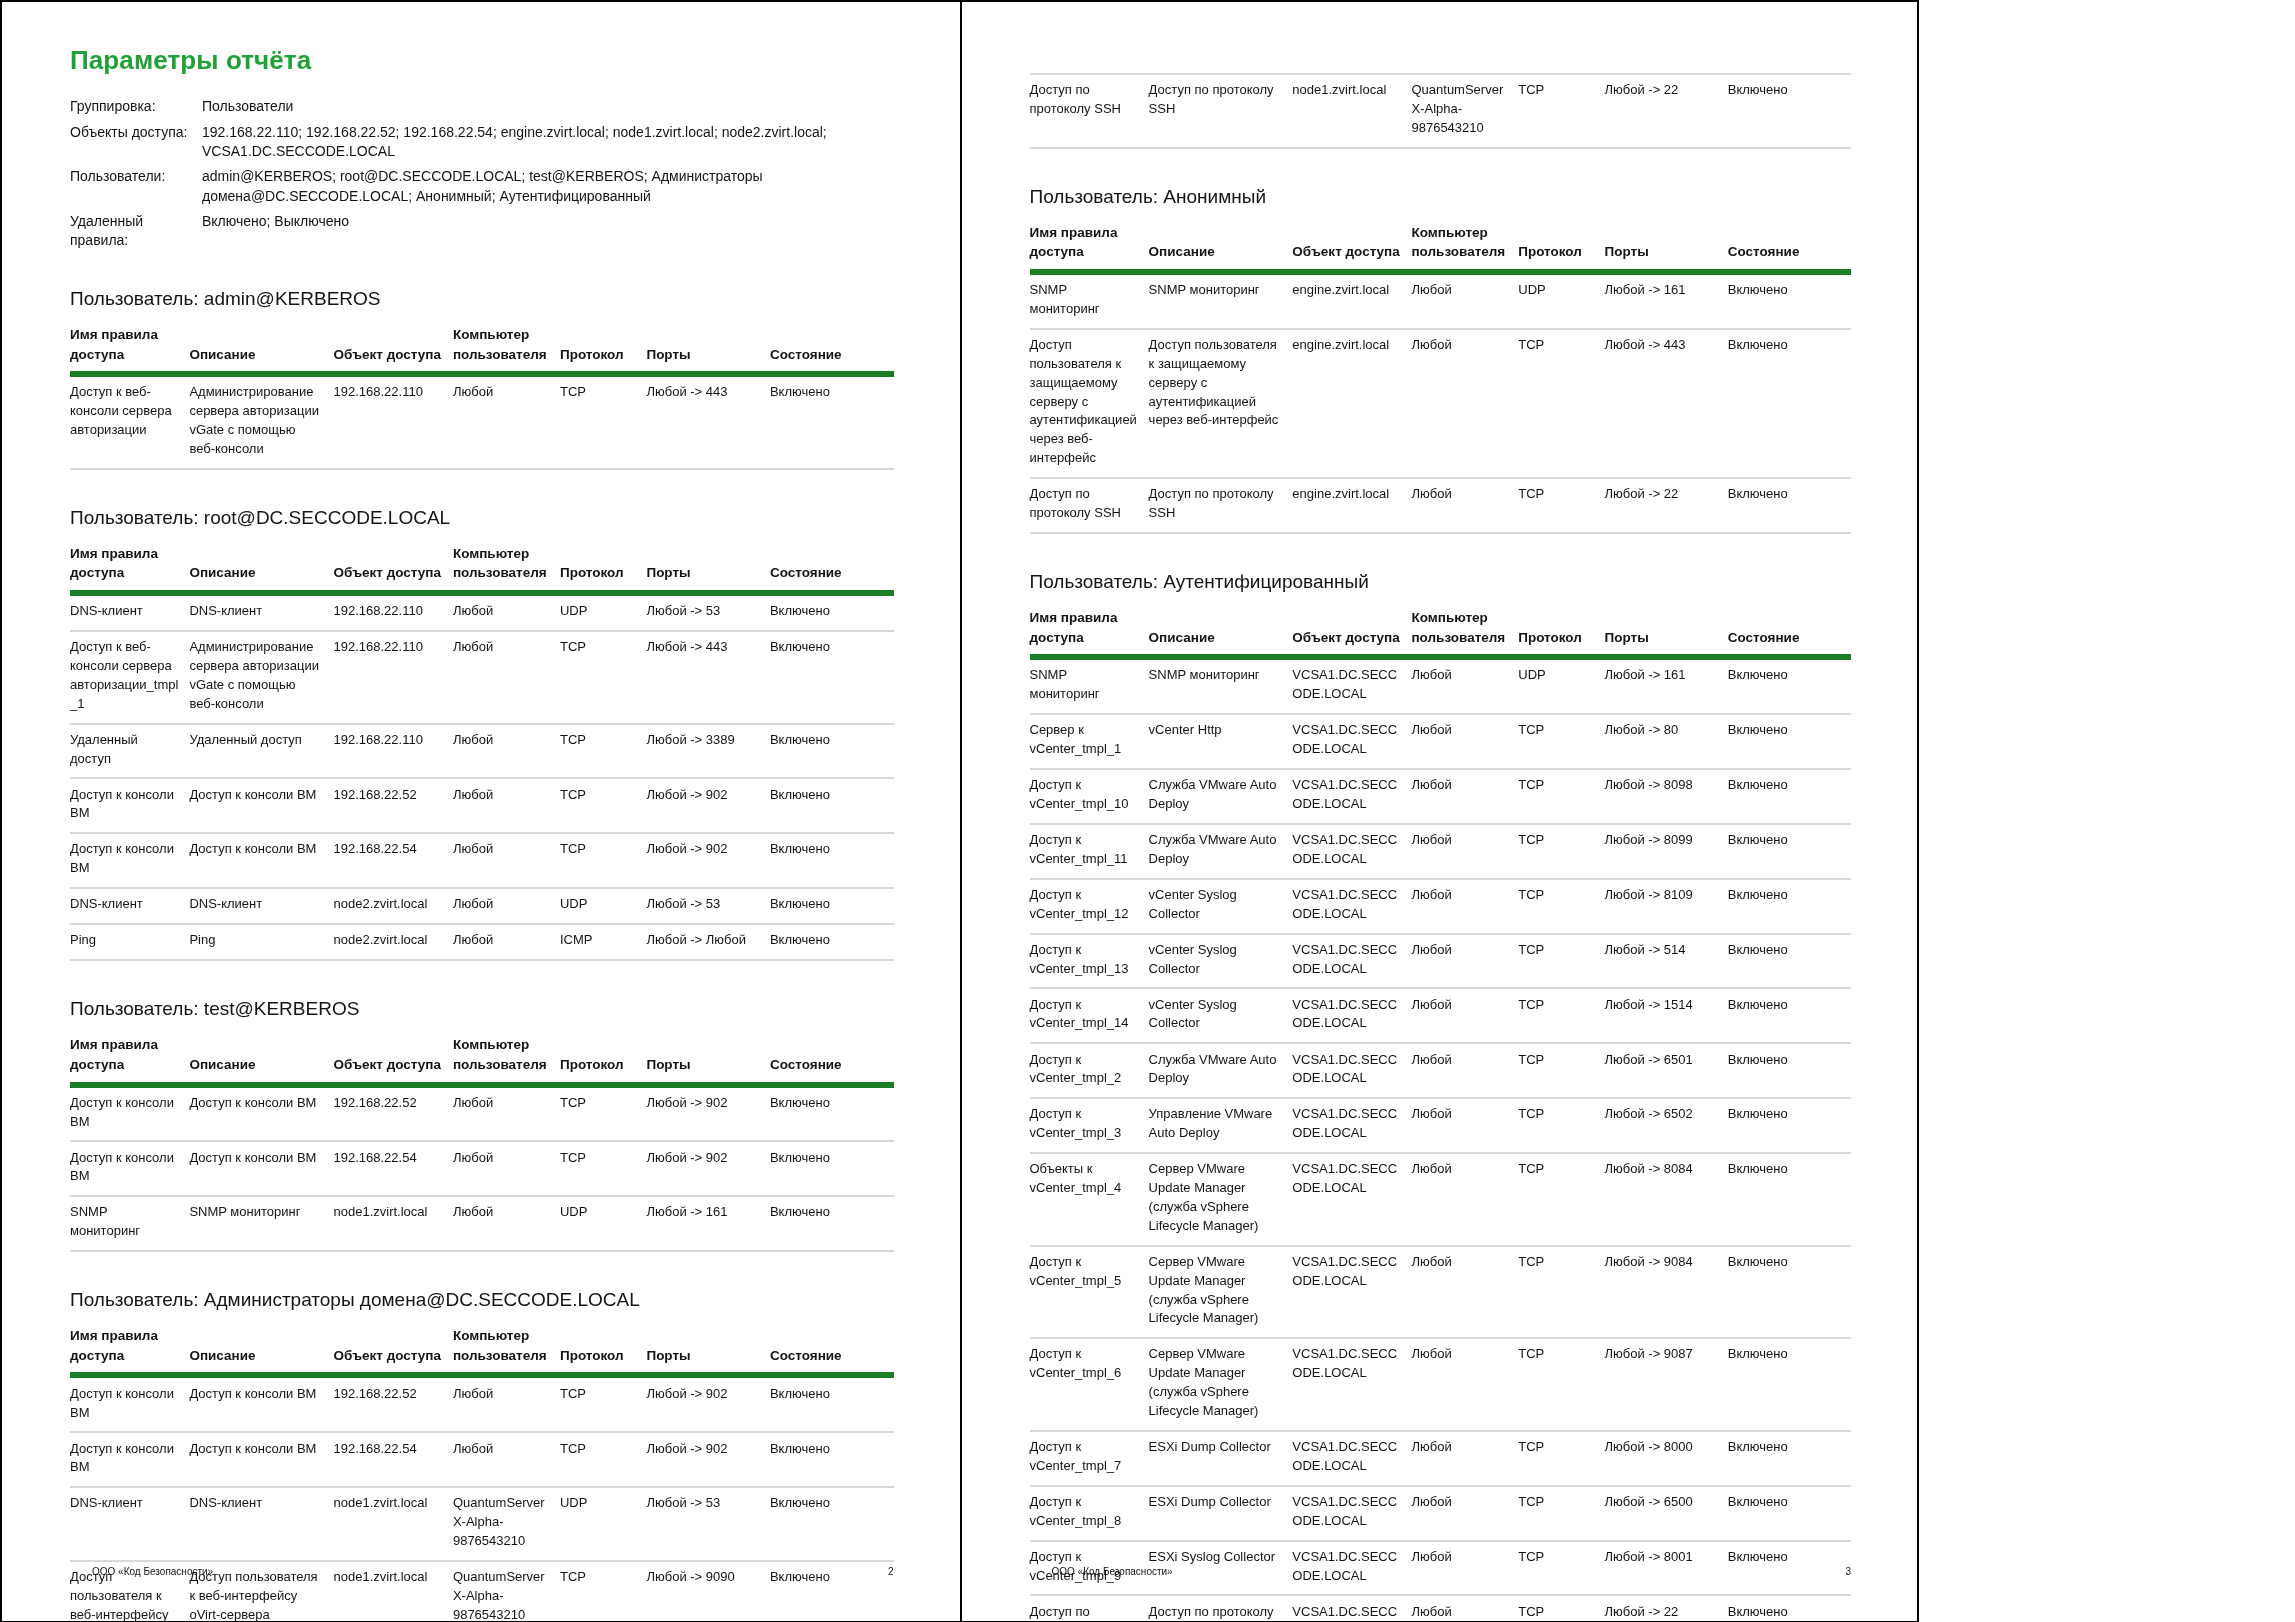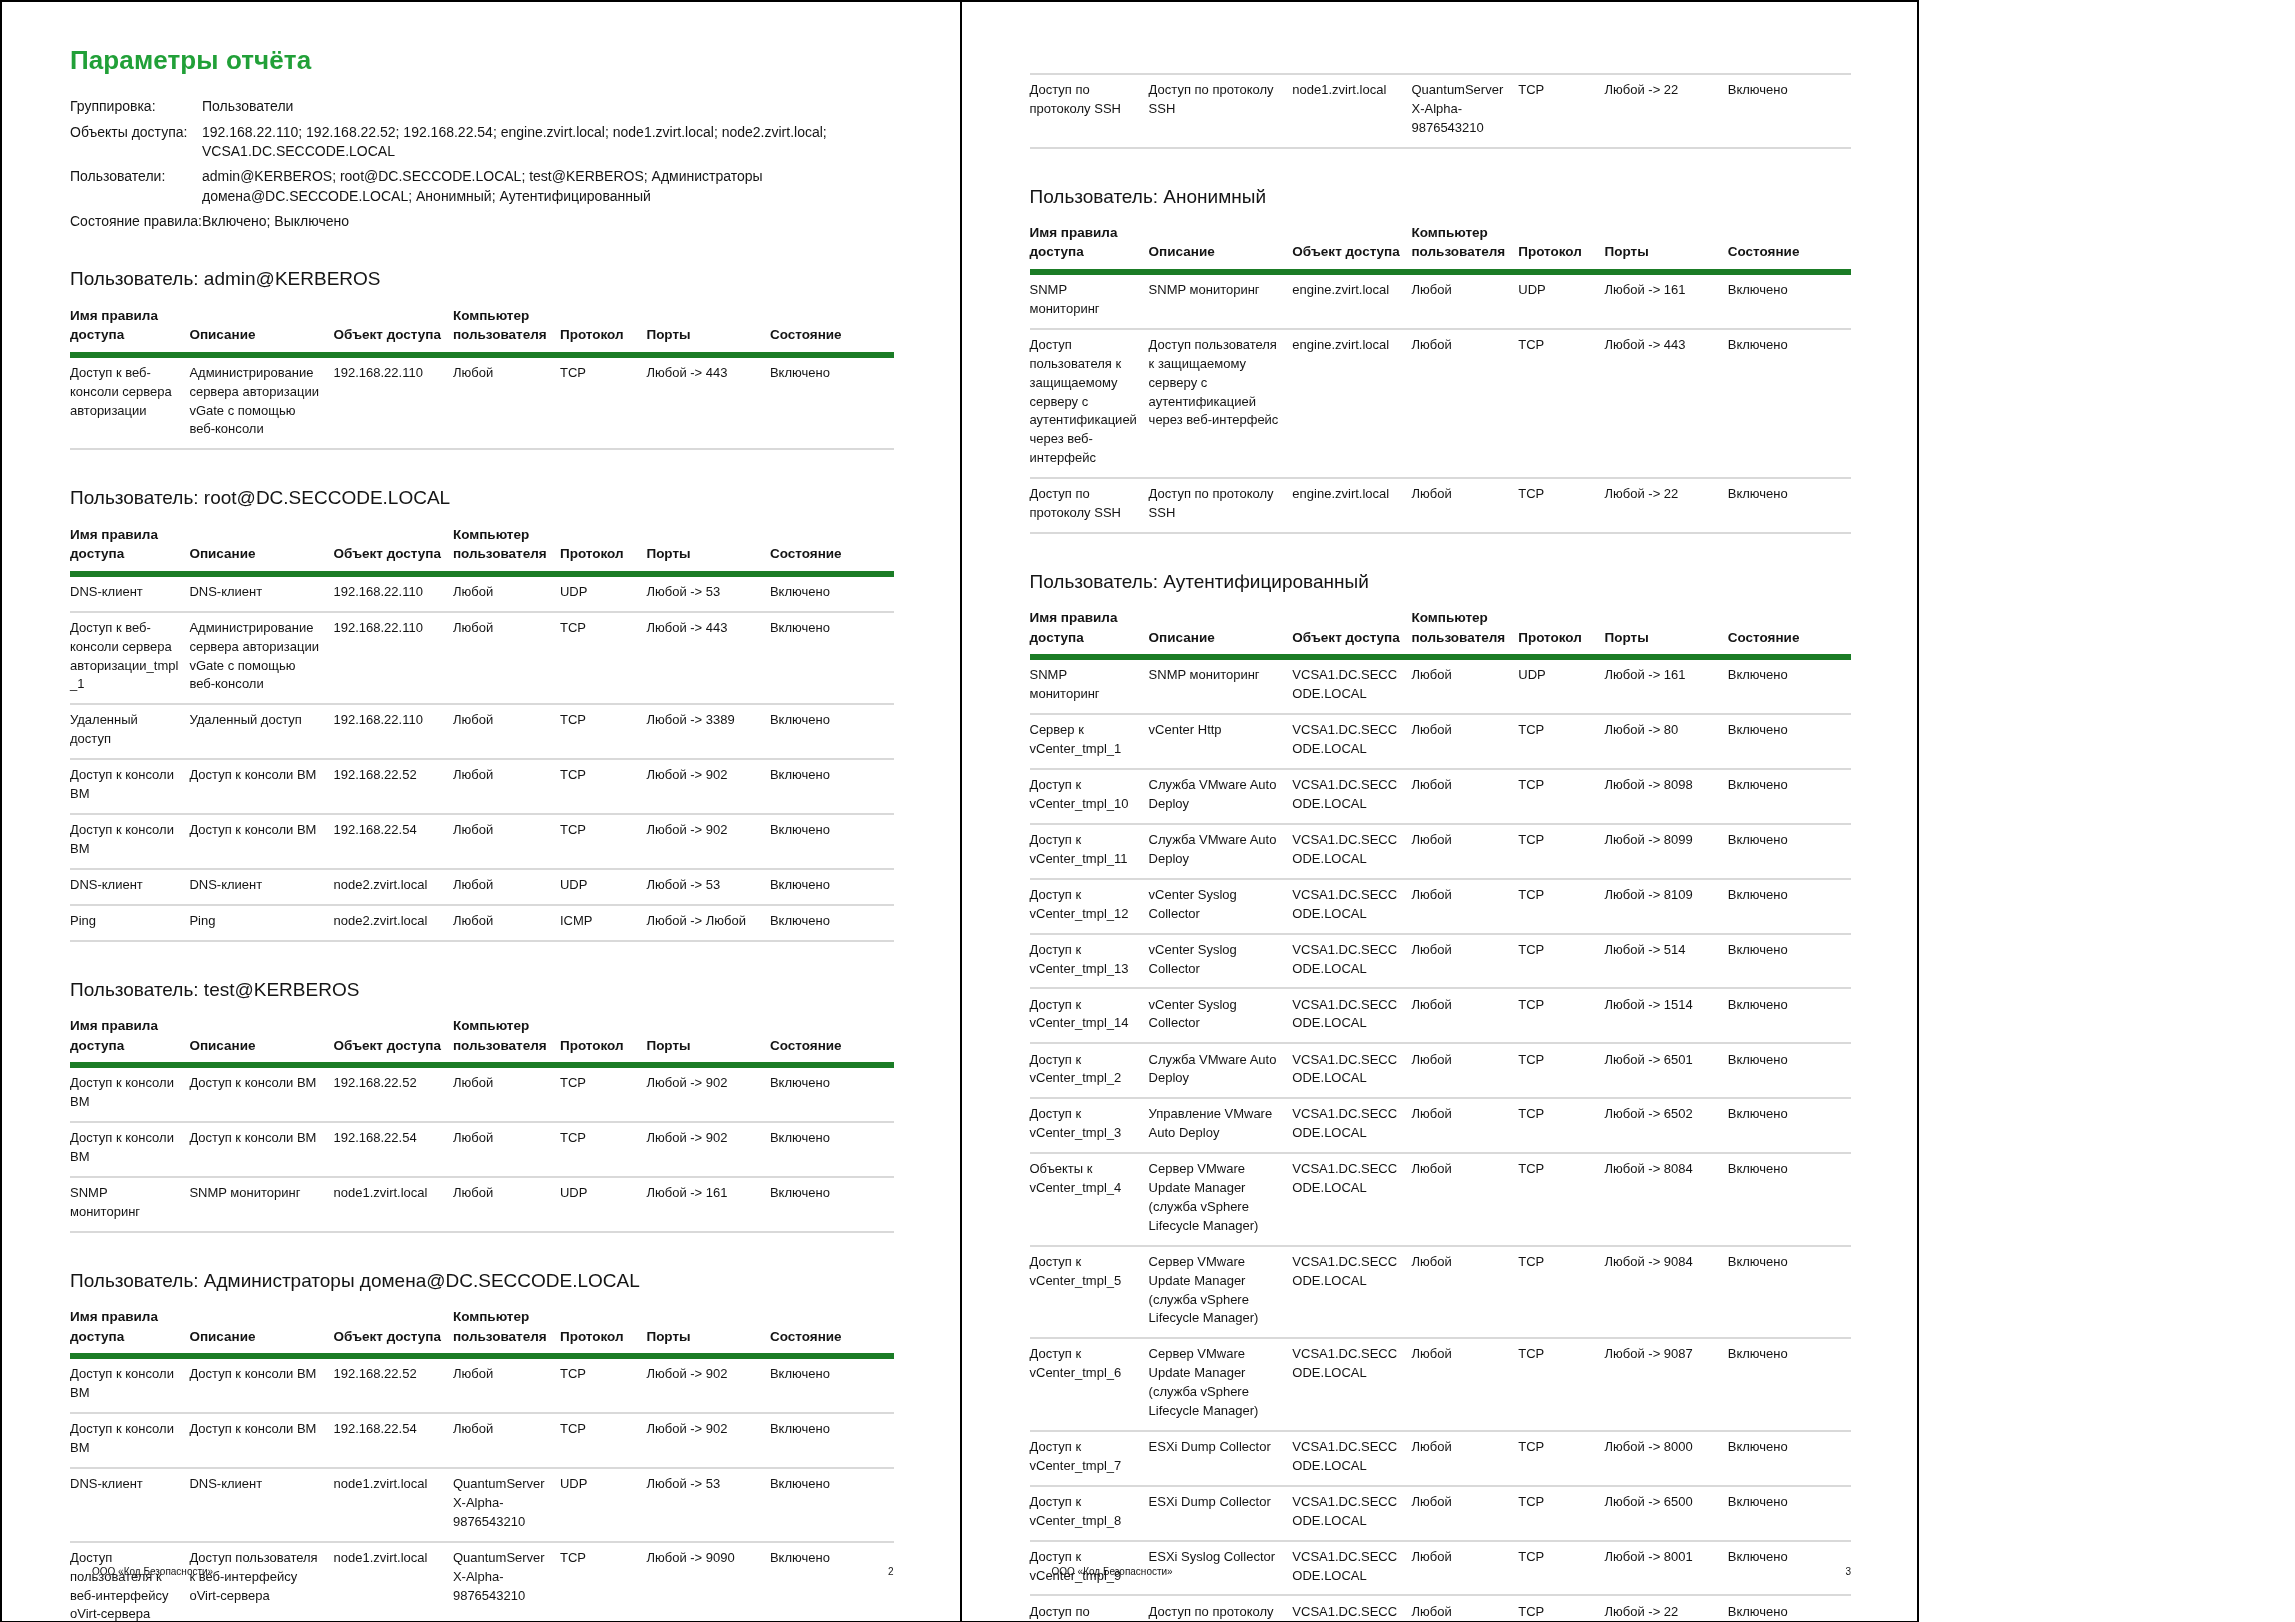--- a/index.html
+++ b/index.html
@@ -97,21 +97,21 @@
         <h1 class="doc-heading">Параметры отчёта</h1>
         <div class="params">
           <div class="p-label">Группировка:</div>
           <div class="p-value">Пользователи</div>
           <div class="p-label">Объекты доступа:</div>
           <div class="p-value">192.168.22.110; 192.168.22.52; 192.168.22.54; engine.zvirt.local; node1.zvirt.local; node2.zvirt.local;
 VCSA1.DC.SECCODE.LOCAL</div>
           <div class="p-label">Пользователи:</div>
           <div class="p-value">admin@KERBEROS; root@DC.SECCODE.LOCAL; test@KERBEROS; Администраторы
 домена@DC.SECCODE.LOCAL; Анонимный; Аутентифицированный</div>
-          <div class="p-label">Состояние правила:</div>
+          <div class="p-label">Удаленный правила:</div>
           <div class="p-value">Включено; Выключено</div>
         </div>
         <div class="user-label">Пользователь: admin@KERBEROS</div>
         <table class="rules-table">
           <colgroup>
             <col style="width: 14.5%;">
             <col style="width: 17.5%;">
             <col style="width: 14.5%;">
             <col style="width: 13%;">
             <col style="width: 10.5%;">

